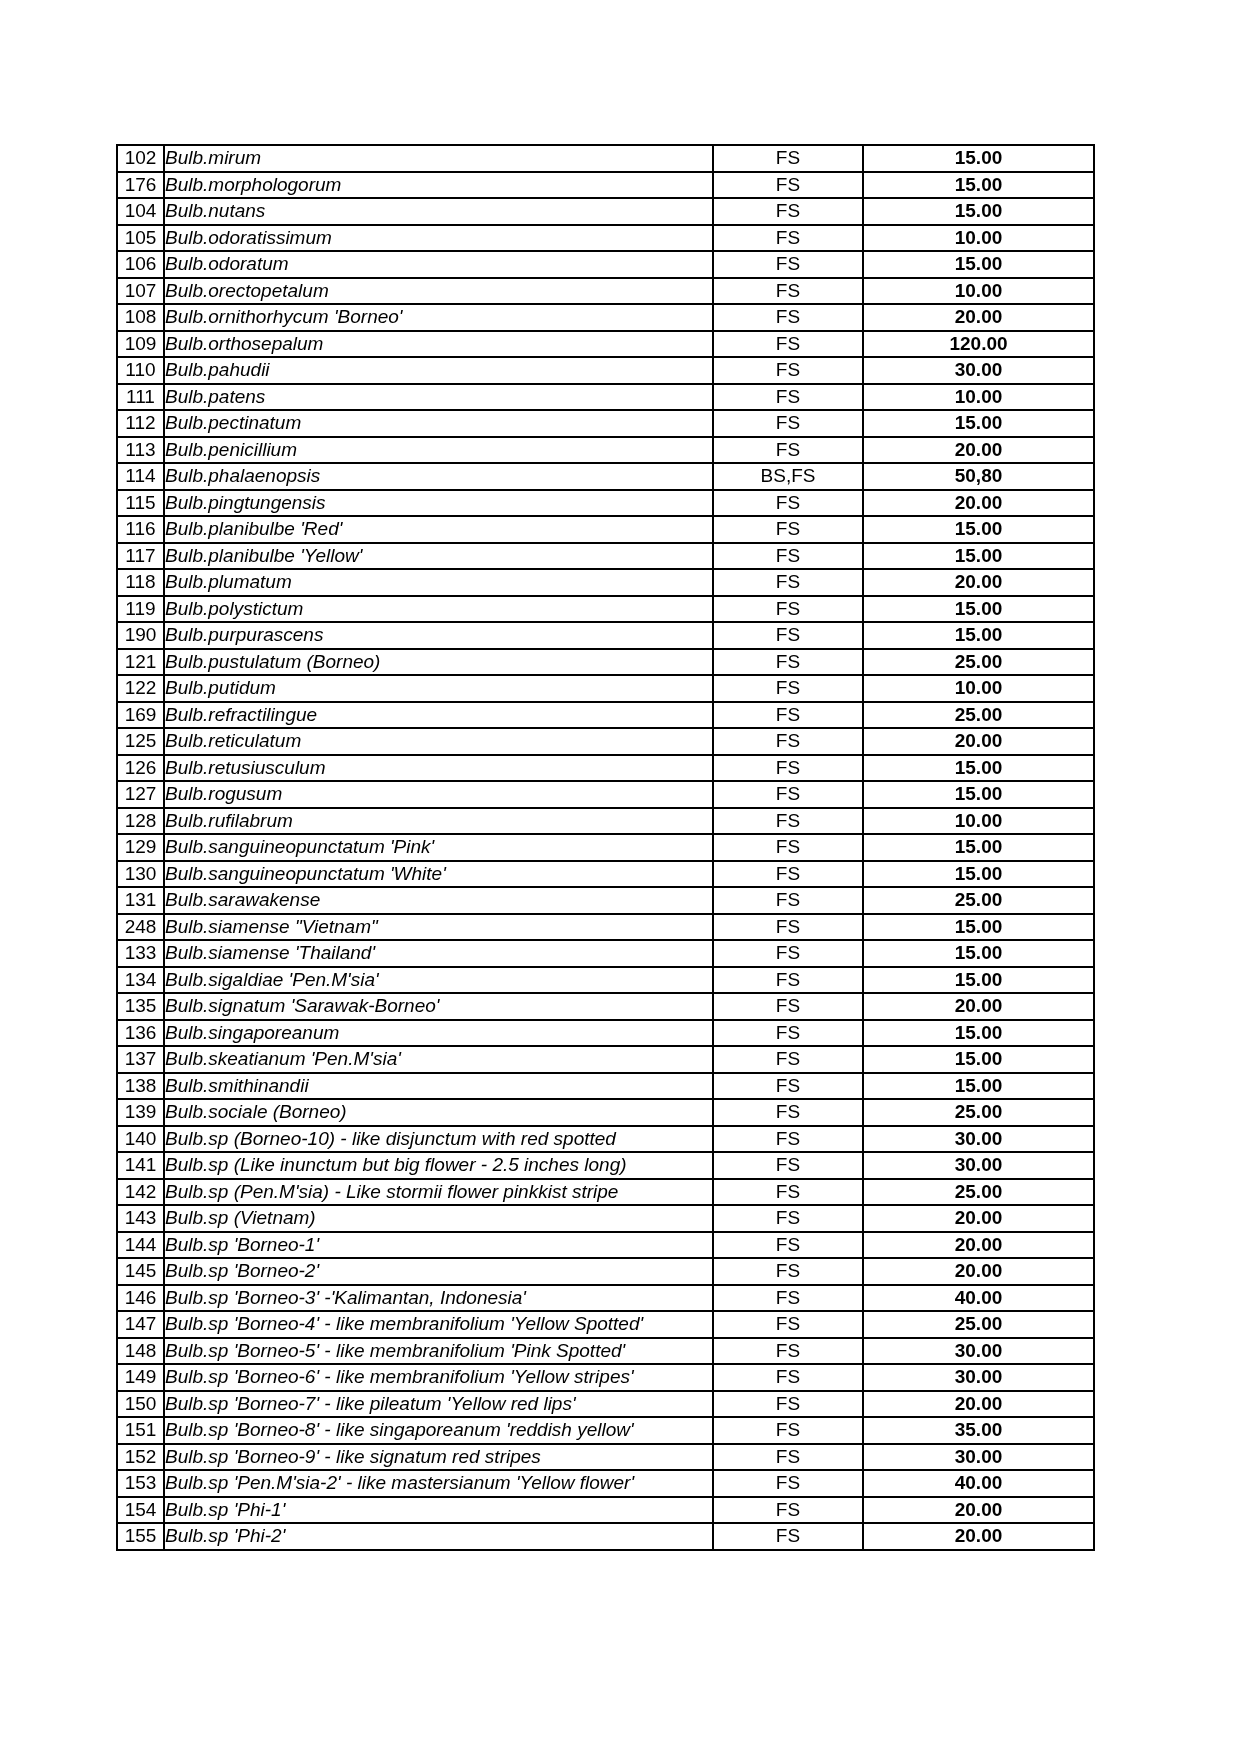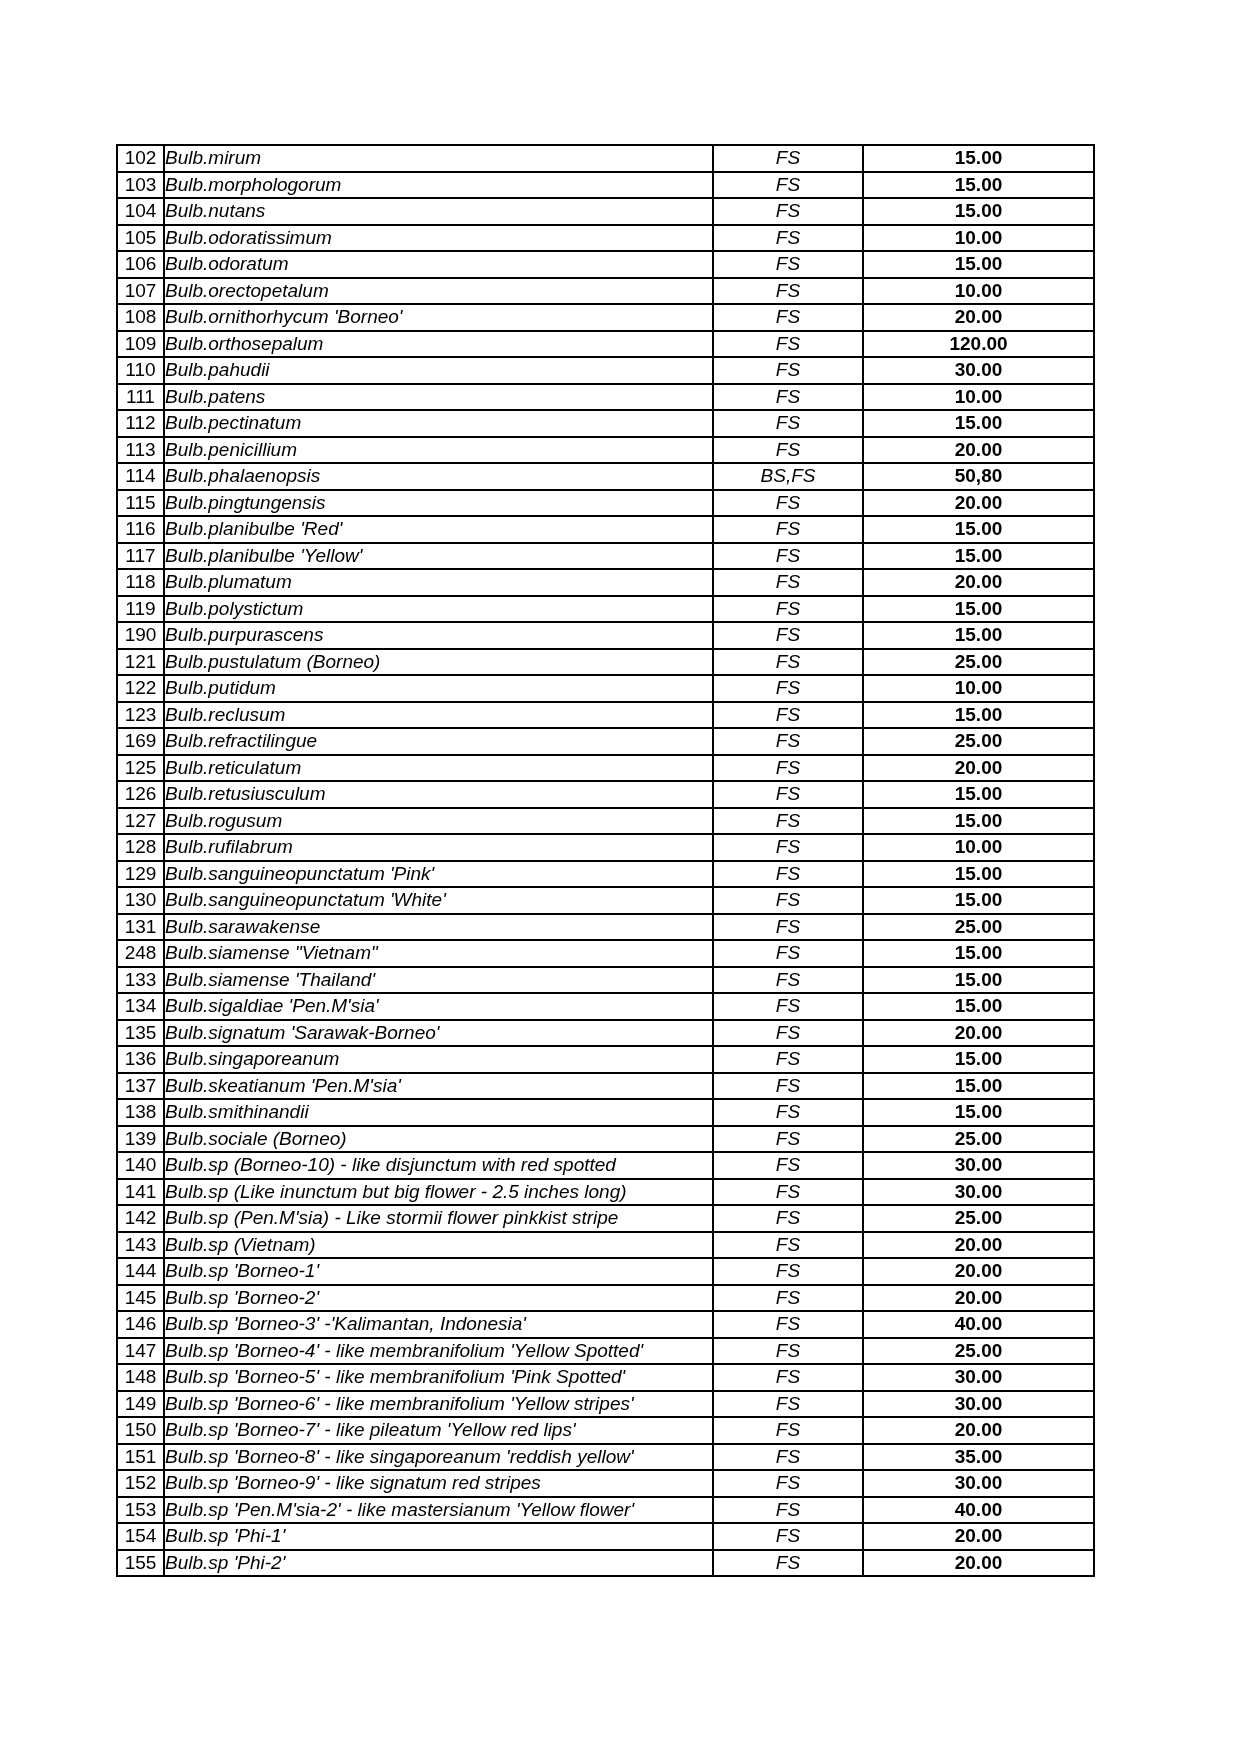--- a/index.html
+++ b/index.html
@@ -30,21 +30,21 @@
     padding: 0;
     font-size: 19px;
     line-height: 24px;
     vertical-align: middle;
     white-space: nowrap;
     overflow: visible;
     color: #000000;
   }
   td.col-num   { text-align: center; }
   td.col-name  { text-align: left; padding-left: 5px; font-style: italic; }
-  td.col-code  { text-align: center; font-style: italic; }
+  td.col-code  { text-align: center; }
   td.col-price { text-align: center; font-weight: bold; }
 </style>
 </head>
 <body>
 
 <div class="page">
   <table class="price-list">
     <colgroup>
       <col style="width:47px">
       <col style="width:549px">
@@ -52,21 +52,21 @@
       <col style="width:231px">
     </colgroup>
     <tbody id="price-list-body">
         <tr>
           <td class="col-num">102</td>
           <td class="col-name">Bulb.mirum</td>
           <td class="col-code">FS</td>
           <td class="col-price">15.00</td>
         </tr>
         <tr>
-          <td class="col-num">103</td>
+          <td class="col-num">176</td>
           <td class="col-name">Bulb.morphologorum</td>
           <td class="col-code">FS</td>
           <td class="col-price">15.00</td>
         </tr>
         <tr>
           <td class="col-num">104</td>
           <td class="col-name">Bulb.nutans</td>
           <td class="col-code">FS</td>
           <td class="col-price">15.00</td>
         </tr>
@@ -170,26 +170,20 @@
           <td class="col-num">121</td>
           <td class="col-name">Bulb.pustulatum (Borneo)</td>
           <td class="col-code">FS</td>
           <td class="col-price">25.00</td>
         </tr>
         <tr>
           <td class="col-num">122</td>
           <td class="col-name">Bulb.putidum</td>
           <td class="col-code">FS</td>
           <td class="col-price">10.00</td>
-        </tr>
-        <tr>
-          <td class="col-num">123</td>
-          <td class="col-name">Bulb.reclusum</td>
-          <td class="col-code">FS</td>
-          <td class="col-price">15.00</td>
         </tr>
         <tr>
           <td class="col-num">169</td>
           <td class="col-name">Bulb.refractilingue</td>
           <td class="col-code">FS</td>
           <td class="col-price">25.00</td>
         </tr>
         <tr>
           <td class="col-num">125</td>
           <td class="col-name">Bulb.reticulatum</td>

